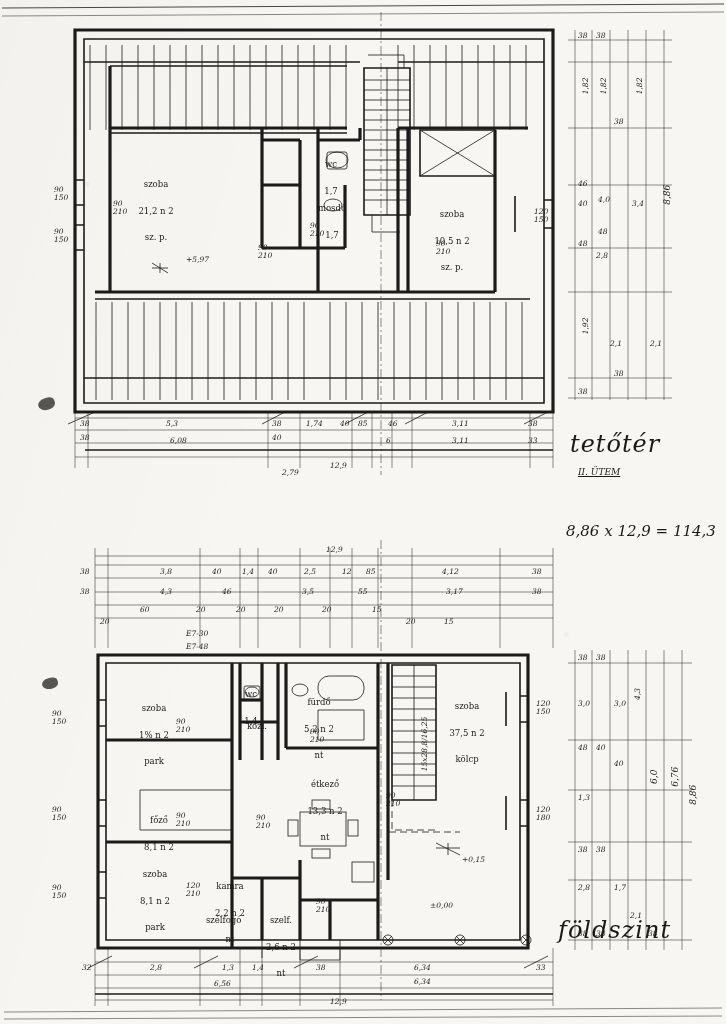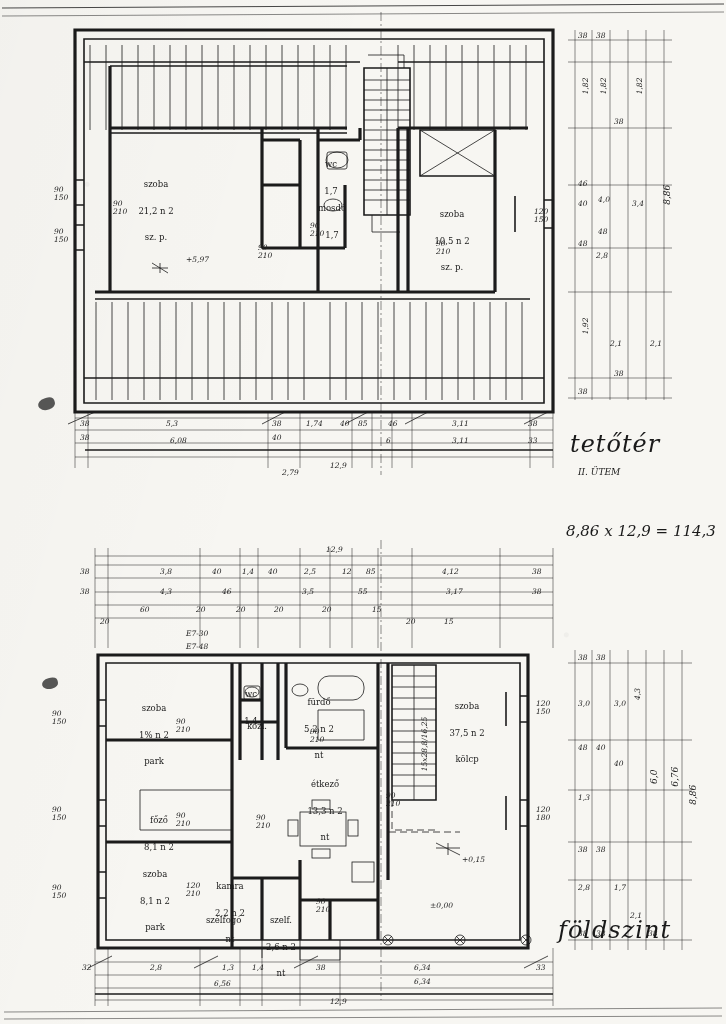--- a/index.html
+++ b/index.html
@@ -11,21 +11,21 @@
       radial-gradient(circle at 12% 18%, rgba(0,0,0,0.035) 0 2px, transparent 3px),
       radial-gradient(circle at 78% 62%, rgba(0,0,0,0.03) 0 2px, transparent 3px),
       linear-gradient(105deg, rgba(0,0,0,0.02) 0%, rgba(255,255,255,0) 40%);
     pointer-events:none;}
   .lbl{position:absolute;font-family:"DejaVu Sans",sans-serif;color:#1a1a1a;
        white-space:pre;line-height:1.05;}
   .tiny{font-size:7px;}
   .dim{font-size:7.5px;font-family:"DejaVu Serif",serif;font-style:italic;color:#222;}
   .room{font-size:8.5px;font-family:"DejaVu Serif",serif;text-align:center;}
   .title{font-family:"DejaVu Serif",serif;font-style:italic;font-size:24px;letter-spacing:1px;}
-  .subtitle{font-family:"DejaVu Serif",serif;font-style:italic;font-size:9px;}
+  .subtitle{font-family:"DejaVu Serif",serif;font-style:italic;font-size:9px;text-decoration:underline;}
   .calc{font-family:"DejaVu Serif",serif;font-style:italic;font-size:15px;}
   svg{position:absolute;left:0;top:0;}
   .blot{position:absolute;background:#3a3a3a;border-radius:50% 40% 45% 55%;opacity:.85;}
 </style>
 </head>
 <body>
 
 <div id="sheet">
 
   <svg width="726" height="1024" viewBox="0 0 726 1024">

